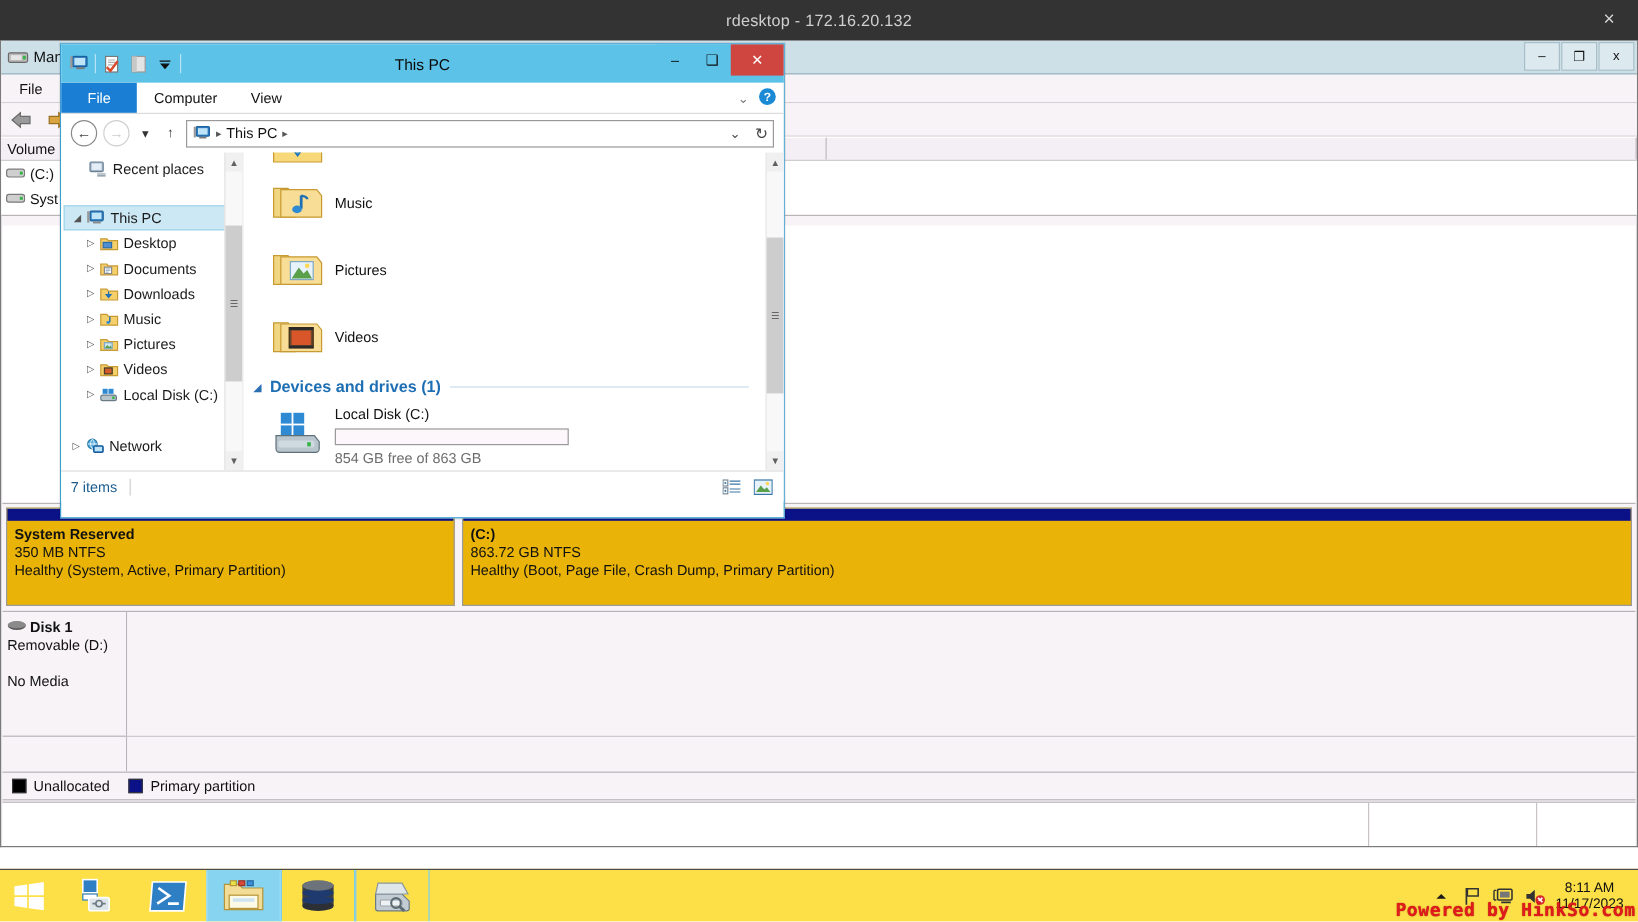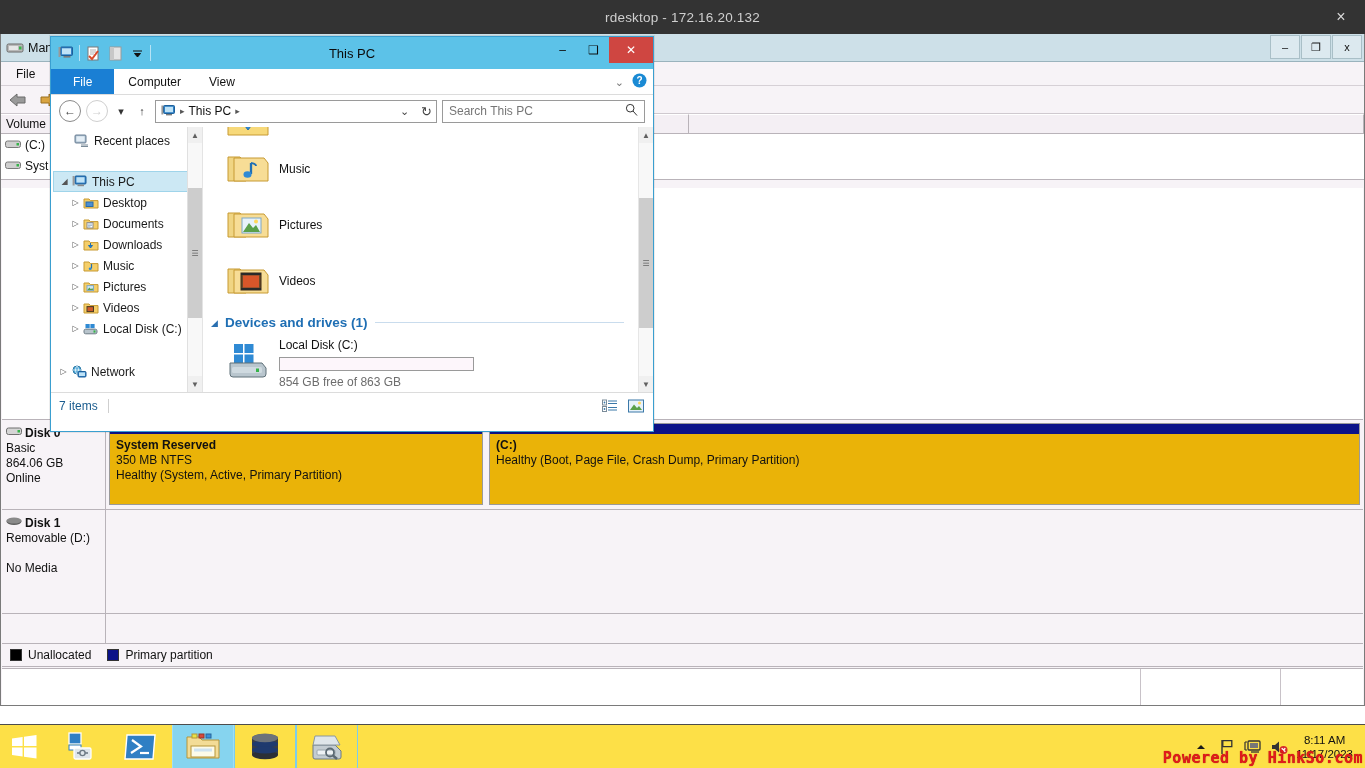--- a/index.html
+++ b/index.html
@@ -271,47 +271,34 @@
       </span>
       <span>Syst</span>
     </div>
   </div>
 
   <div id="dm-emptyspace" style="position:absolute;left:1px;right:1px;top:154px;height:232px;background:#ffffff;border-bottom:1px solid #b9b3b9;"></div>
 
   <div id="dm-graphical">
 
     <div class="disk-row" style="height:90px">
-      <div class="disk-info">
-        <div class="dtitle">
-          <span>
-            <svg width="16" height="11" viewBox="0 0 16 11">
-                <rect x="0.5" y="2" width="15" height="6.5" rx="2" fill="#d5d5d5" stroke="#6f6f6f"></rect>
-                <rect x="11.5" y="4" width="2.5" height="2.5" fill="#37b34a"></rect>
-              </svg>
-          </span>
-          <span>Disk 0</span>
-        </div>
-        <div>Basic</div>
-        <div>864.06 GB</div>
-        <div>Online</div>
-      </div>
       <div class="parts">
         <div class="part" style="width:374px">
           <div class="band"></div>
           <div class="ptext">
             <div class="p1">System Reserved</div>
             <div>350 MB NTFS</div>
             <div>Healthy (System, Active, Primary Partition)</div>
           </div>
         </div>
         <div class="part" style="flex:1">
           <div class="band"></div>
           <div class="ptext">
             <div class="p1">(C:)</div>
+            <div>863.72 GB NTFS</div>
             <div>Healthy (Boot, Page File, Crash Dump, Primary Partition)</div>
           </div>
         </div>
       </div>
     </div>
 
     <div class="disk-row" style="height:104px">
       <div class="disk-info">
         <div class="dtitle">
           <span>
@@ -419,30 +406,20 @@
           <rect x="0.4" y="0.5" width="1.8" height="9" fill="#9a9a9a"></rect>
         </svg>
       </span>
       <span class="sep">▸</span>
       <span>This PC</span>
       <span class="sep">▸</span>
       <span class="spacer"></span>
       <span style="color:#444;font-size:11px">⌄</span>
       <span style="color:#444;font-size:13px;margin-left:8px">↻</span>
     </span>
-    <span id="ex-search">
-      <span>Search This PC</span>
-      <span class="sp"></span>
-      <span>
-        <svg width="13" height="13" viewBox="0 0 13 13">
-            <circle cx="5.2" cy="5.2" r="3.8" fill="none" stroke="#333"></circle>
-            <line x1="8" y1="8" x2="12" y2="12.5" stroke="#333"></line>
-          </svg>
-      </span>
-    </span>
   </div>
 
   <div id="ex-body">
 
     <div id="ex-nav">
       <div style="height:3px"></div>
       <div class="tree-item" style="padding-left:22px">
         <span class="ti-ico">
           <svg width="16" height="14" viewBox="0 0 16 14">
             <rect x="1" y="1" width="11" height="8" rx="1" fill="#9fb4c6" stroke="#6d8196"></rect>

